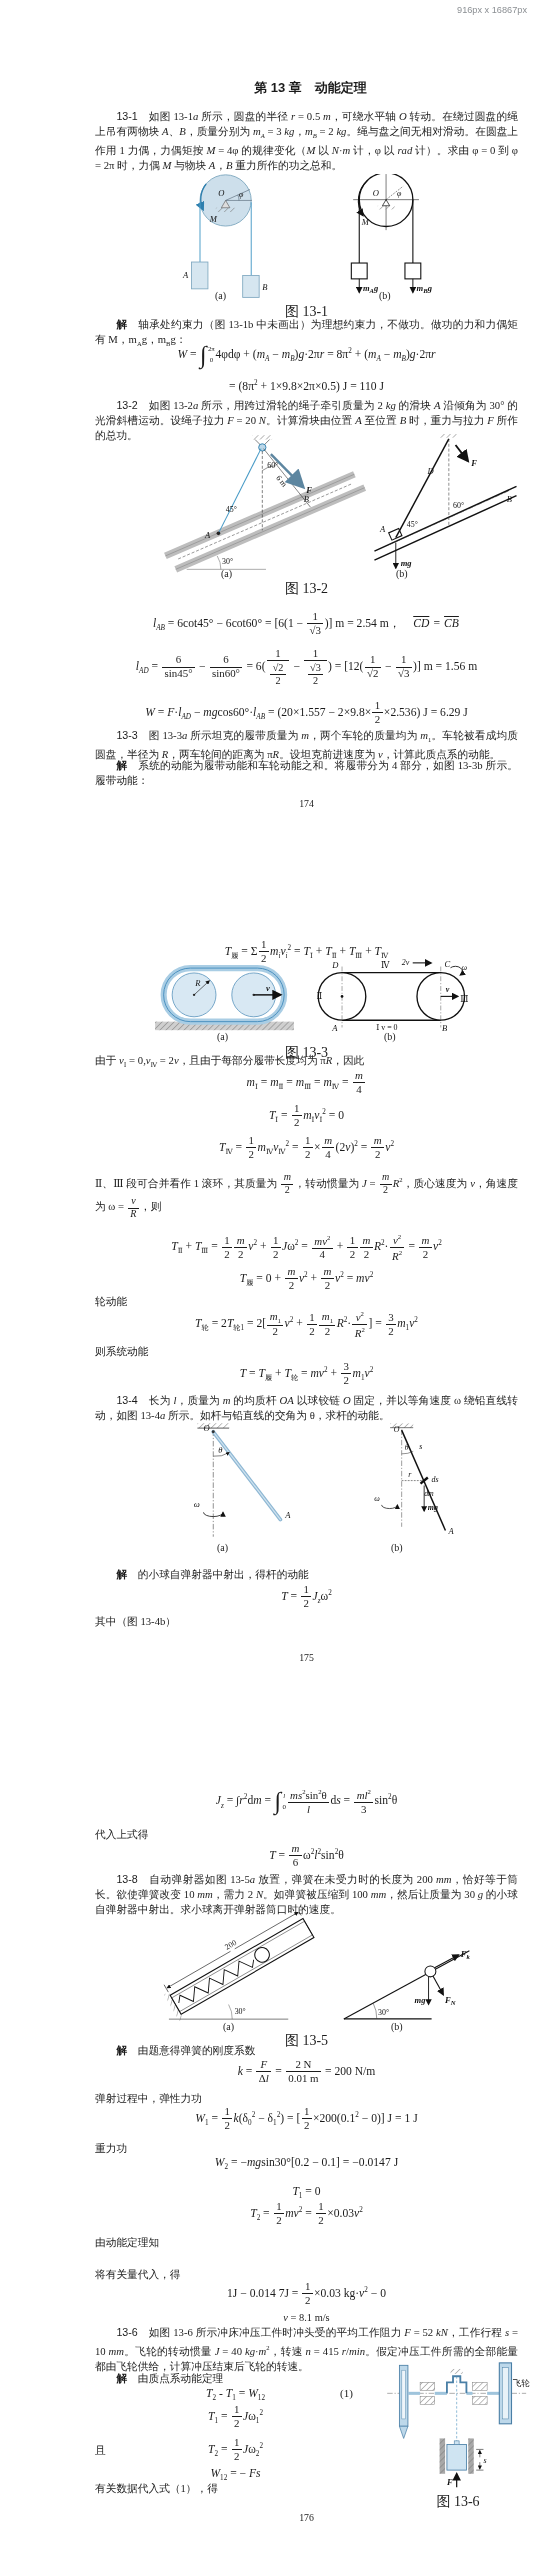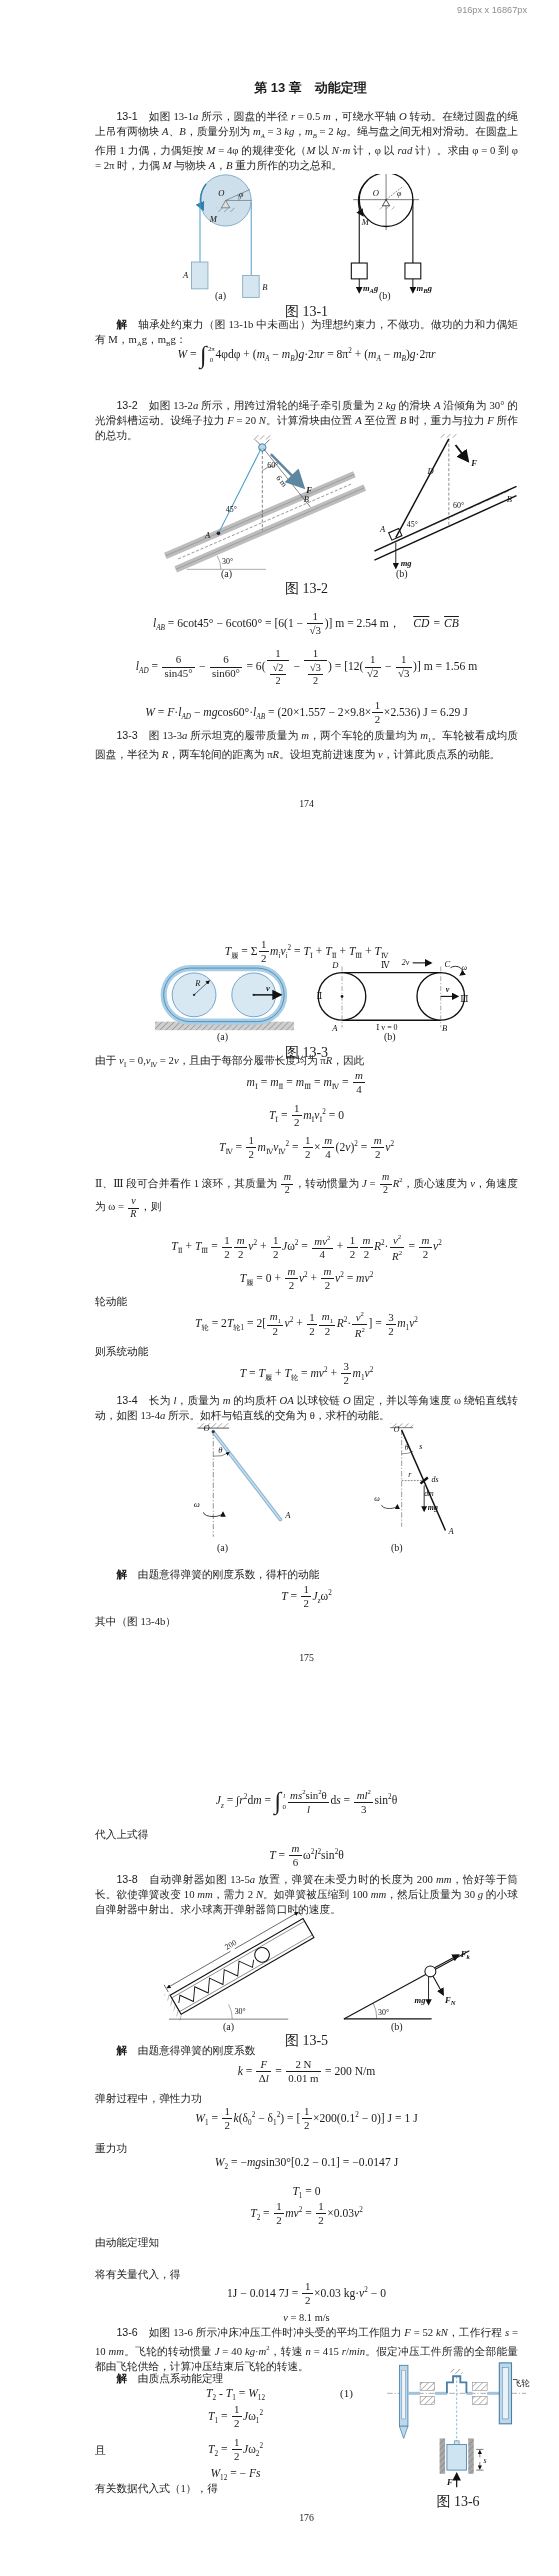--- a/index.html
+++ b/index.html
@@ -111,20 +111,21 @@
 
   <p class="para" style="top:317px"><b class="solb">解</b><span>　轴承处约束力（图 13-1b 中未画出）为理想约束力，不做功。做功的力和力偶矩有 M，m<sub>A</sub>g，m<sub>B</sub>g：</span></p>
 
   <div class="formula" style="top:345px"><i>W</i> = <span class="int">
         <span class="isym">∫</span>
         <span class="lims">
           <span class="lhi">2π</span>
           <span class="llo">0</span>
         </span>
       </span>4φ<span class="up">d</span>φ + (<i>m</i><sub><i>A</i></sub> − <i>m</i><sub><i>B</i></sub>)<i>g</i>·2π<i>r</i> = 8π<sup>2</sup> + (<i>m</i><sub><i>A</i></sub> − <i>m</i><sub><i>B</i></sub>)<i>g</i>·2π<i>r</i></div>
+  <div class="formula" style="top:379px">= (8π<sup>2</sup> + 1×9.8×2π×0.5) <span class="up">J</span> = 110 <span class="up">J</span></div>
 
   <p class="para" style="top:398px"><b class="pnum">13-2</b><span>　如图 13-2<i>a</i> 所示，用跨过滑轮的绳子牵引质量为 2 <i>kg</i> 的滑块 <i>A</i> 沿倾角为 30° 的光滑斜槽运动。设绳子拉力 <i>F</i> = 20 <i>N</i>。计算滑块由位置 <i>A</i> 至位置 <i>B</i> 时，重力与拉力 <i>F</i> 所作的总功。</span></p>
 
   <svg class="abs" style="left:162px;top:434px" width="211" height="139" viewBox="0 0 345 228">
     <line x1="5" y1="200" x2="315" y2="66" stroke="#bdbdbd" stroke-width="11"></line>
     <line x1="22" y1="222" x2="332" y2="88" stroke="#bdbdbd" stroke-width="11"></line>
     <line x1="5" y1="200" x2="315" y2="66" stroke="#888" stroke-width="1"></line>
     <line x1="22" y1="222" x2="332" y2="88" stroke="#888" stroke-width="1"></line>
     <line x1="26" y1="205" x2="310" y2="82" stroke="#444" stroke-width="0.9" stroke-dasharray="5 3"></line>
     <rect x="148" y="2" width="32" height="7" fill="url(#hat)"></rect>
@@ -200,20 +201,21 @@
       </span> − <span class="fr">
         <span class="fn">1</span>
         <span class="fd">√3</span>
       </span>)] <span class="up">m</span> = 1.56 <span class="up">m</span></div>
   <div class="formula" style="top:700px"><i>W</i> = <i>F</i>·<i>l</i><sub><i>AD</i></sub> − <i>mg</i><span class="up">cos</span>60°·<i>l</i><sub><i>AB</i></sub> = (20×1.557 − 2×9.8×<span class="fr">
         <span class="fn">1</span>
         <span class="fd">2</span>
       </span>×2.536) <span class="up">J</span> = 6.29 <span class="up">J</span></div>
 
   <p class="para" style="top:728px"><b class="pnum">13-3</b><span>　图 13-3<i>a</i> 所示坦克的履带质量为 <i>m</i>，两个车轮的质量均为 <i>m</i><sub>1</sub>。车轮被看成均质圆盘，半径为 <i>R</i>，两车轮间的距离为 π<i>R</i>。设坦克前进速度为 <i>v</i>，计算此质点系的动能。</span></p>
+  <p class="para" style="top:758px"><b class="solb">解</b><span>　系统的动能为履带动能和车轮动能之和。将履带分为 4 部分，如图 13-3b 所示。履带动能：</span></p>
 
   <div class="pagenum" style="top:798px">174</div>
 
   <div class="formula" style="top:939px"><i>T</i><sub>履</sub> = Σ<span class="fr">
         <span class="fn">1</span>
         <span class="fd">2</span>
       </span><i>m</i><sub><i>i</i></sub><i>v</i><sub><i>i</i></sub><sup>2</sup> = <i>T</i><sub>Ⅰ</sub> + <i>T</i><sub>Ⅱ</sub> + <i>T</i><sub>Ⅲ</sub> + <i>T</i><sub>Ⅳ</sub></div>
 
   <svg class="abs" style="left:155px;top:962px" width="139" height="70" viewBox="0 0 228 115">
     <rect x="0" y="98" width="228" height="14" fill="#cfcfcf"></rect>
@@ -379,21 +381,21 @@
     <path d="M24 136 A 13 6 0 1 0 50 136" fill="none" stroke="#111" stroke-width="1.2" marker-end="url(#ar)"></path>
     <text class="st it" x="12" y="130">ω</text>
     <line x1="94" y1="104" x2="94" y2="146" stroke="#111" stroke-width="1.4" marker-end="url(#ar)"></line>
     <text class="st it bd" x="100" y="144">mg</text>
     <text class="st it s14" x="134" y="184">A</text>
   </svg>
 
   <div class="sublabel abs" style="left:217px;top:1542px">(a)</div>
   <div class="sublabel abs" style="left:391px;top:1542px">(b)</div>
 
-  <p class="para" style="top:1567px"><b class="solb">解</b><span>　由题意得弹簧的刚度系数，得杆的动能</span></p>
+  <p class="para" style="top:1567px"><b class="solb">解</b><span>　的小球自弹射器中射出，得杆的动能</span></p>
   <div class="formula" style="top:1584px"><i>T</i> = <span class="fr">
         <span class="fn">1</span>
         <span class="fd">2</span>
       </span><i>J</i><sub><i>z</i></sub>ω<sup>2</sup></div>
   <p class="para noind" style="top:1614px">其中（图 13-4b）</p>
 
   <div class="pagenum" style="top:1652px">175</div>
 
   <div class="formula" style="top:1788px"><i>J</i><sub><i>z</i></sub> = ∫<i>r</i><sup>2</sup><span class="up">d</span><i>m</i> = <span class="int">
         <span class="isym">∫</span>

